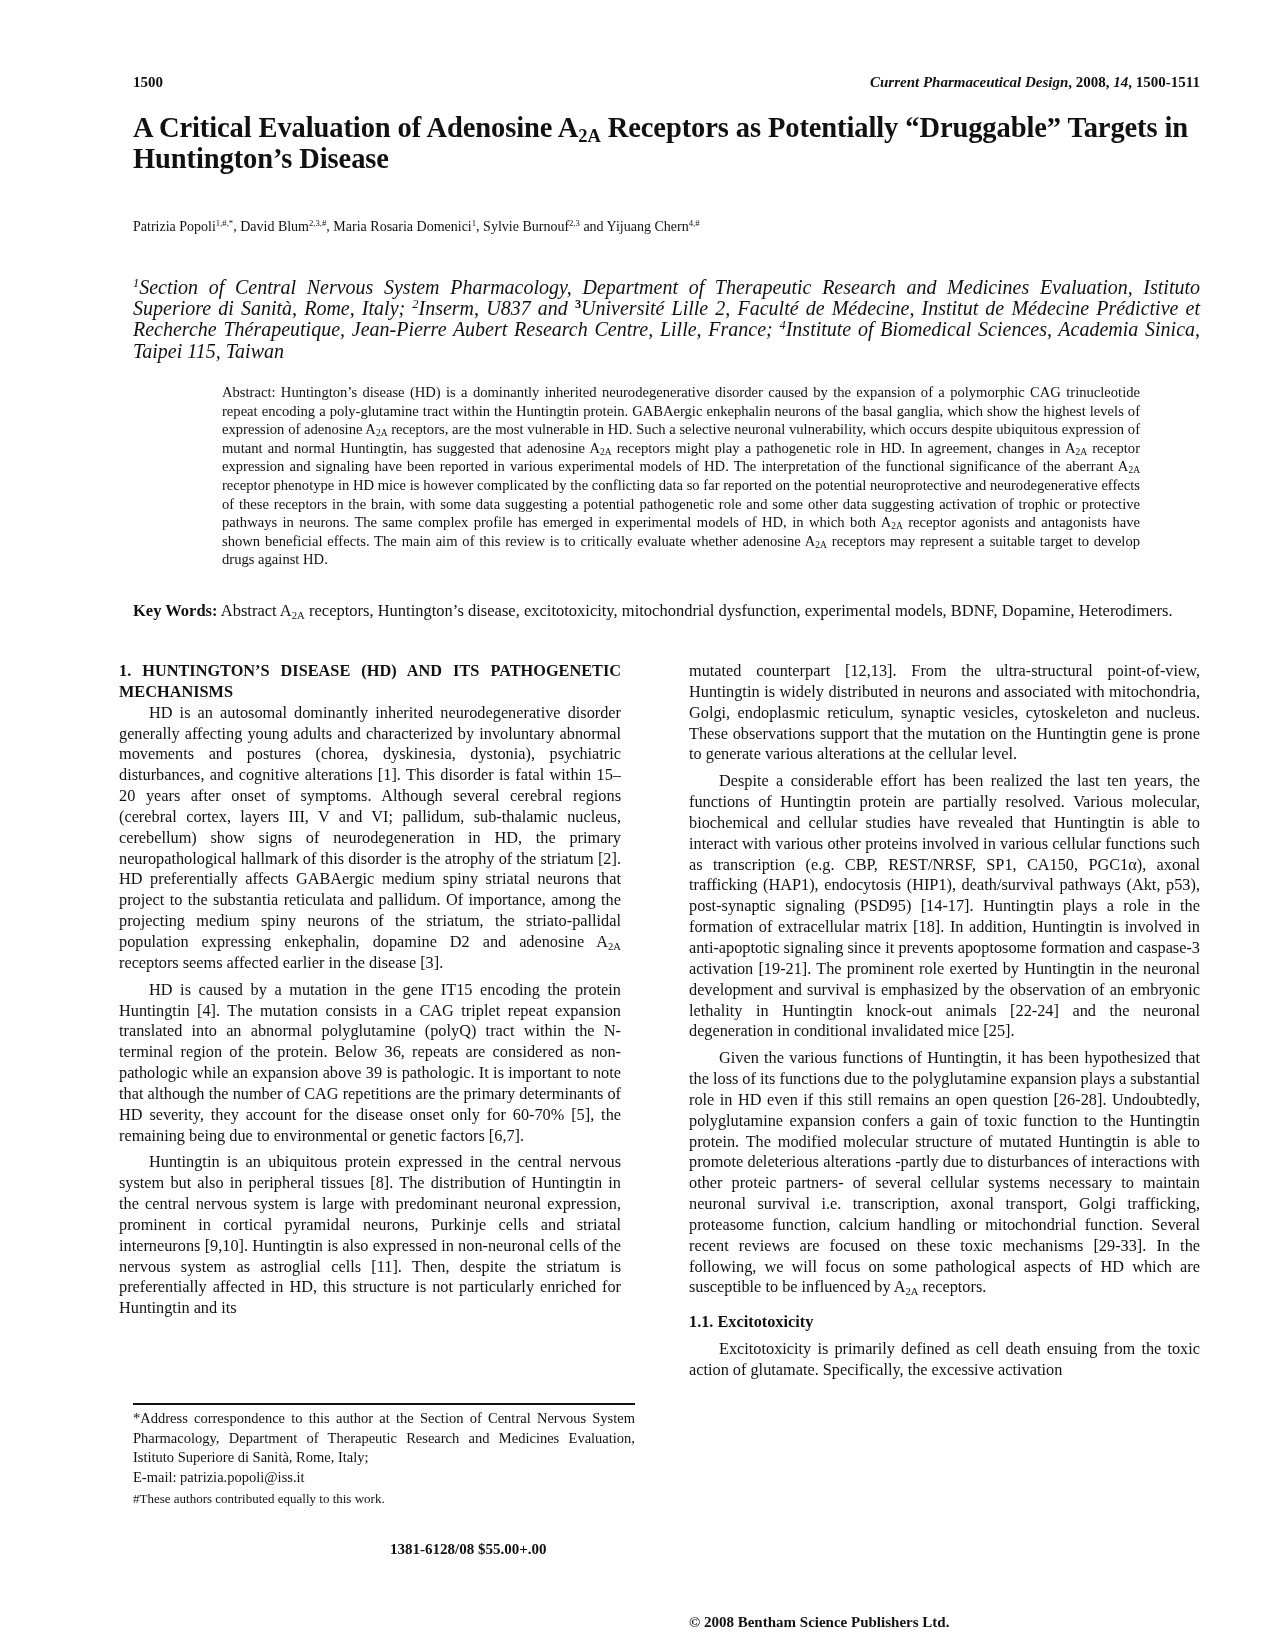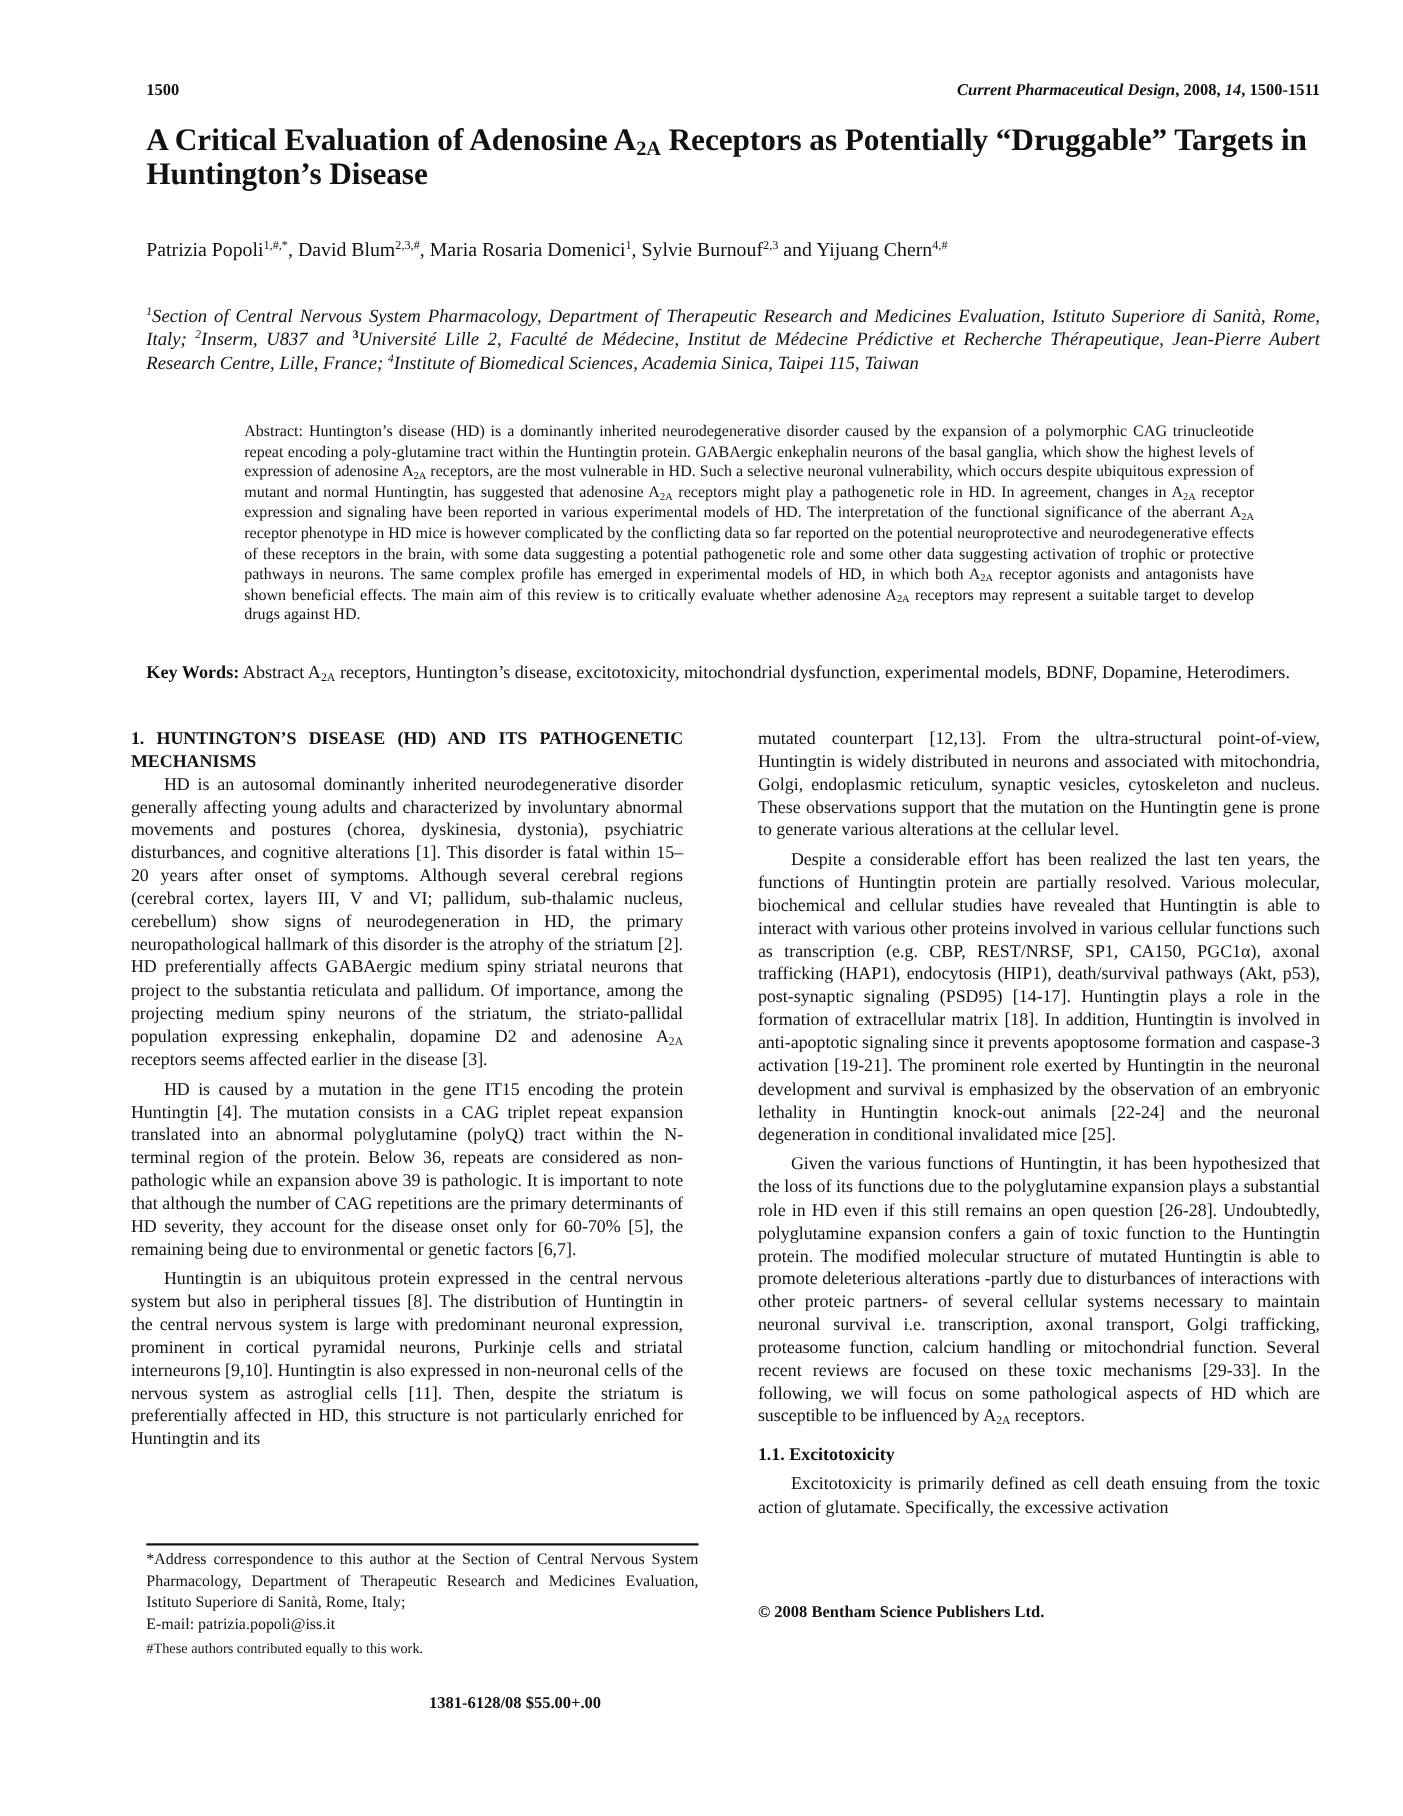--- a/index.html
+++ b/index.html
@@ -11,23 +11,23 @@
   .running-head { top: 74px; left: 133px; width: 1067px; height: 22px; font-size: 15px; }
   .running-head .pg { position: absolute; left: 0; top: 0; font-weight: bold; }
   .running-head .journal { position: absolute; left: 0; width: 100%; text-align: right; font-weight: bold; }
   .running-head .journal i { font-style: italic; }
   .title {
     top: 112px; left: 133px; width: 1075px; font-size: 28.5px; font-weight: bold;
     line-height: 31px; letter-spacing: -0.1px;
   }
   sub { font-size: 65%; vertical-align: -0.25em; line-height: 0; }
   sup { font-size: 62%; vertical-align: 0.6em; line-height: 0; }
-  .authors { top: 214px; left: 133px; width: 1067px; font-size: 18px; line-height: 26px; }
+  .authors { top: 214px; left: 133px; width: 1067px; font-size: 14px; line-height: 26px; }
   .affil {
-    top: 277px; left: 133px; width: 1067px; font-size: 17px; font-style: italic;
+    top: 277px; left: 133px; width: 1067px; font-size: 20px; font-style: italic;
     line-height: 21.2px; text-align: justify;
   }
   .abstract {
     top: 383px; left: 222px; width: 918px; font-size: 14.6px; line-height: 18.6px;
     text-align: justify;
   }
   .abstract b { font-weight: normal; }
   .keywords {
     top: 601px; left: 133px; width: 1067px; font-size: 16.5px; line-height: 20.8px;
     text-align: justify;
@@ -36,21 +36,21 @@
   .col-left { top: 661px; left: 119px; width: 502px; }
   .col-right { top: 661px; left: 689px; width: 511px; }
   .col h2 { font-size: 16.3px; font-weight: bold; margin: 0; line-height: 20.85px; text-align: justify; }
   .col h3 { font-size: 16.3px; font-weight: bold; margin: 14px 0 6px 0; line-height: 20.85px; }
   .col p { margin: 0 0 6px 0; text-indent: 30px; }
   .col p.cont { text-indent: 0; }
   .footnote-rule { top: 1403px; left: 133px; width: 502px; height: 0; border-top: 2.5px solid #111; }
   .footnotes { top: 1409px; left: 133px; width: 502px; font-size: 14.5px; line-height: 19.5px; text-align: justify; }
   .footnotes .small { font-size: 13px; margin-top: 2px; }
   .footer-left { top: 1541px; left: 390px; width: 245px; text-align: left; font-size: 15px; font-weight: bold; }
-  .footer-right { top: 1458px; left: 689px; width: 400px; font-size: 15px; font-weight: bold; }
+  .footer-right { top: 1614px; left: 689px; width: 400px; font-size: 15px; font-weight: bold; }
 </style>
 </head>
 <body>
 
 <div class="abs running-head">
   <span class="pg">1500</span>
   <span class="journal"><i>Current Pharmaceutical Design</i><span>, 2008, </span><i>14</i><span>, 1500-1511</span></span>
 </div>
 
 <div class="abs title"><span>A Critical Evaluation of Adenosine A</span><sub>2A</sub><span> Receptors as Potentially “Druggable” Targets in Huntington’s Disease</span></div>

